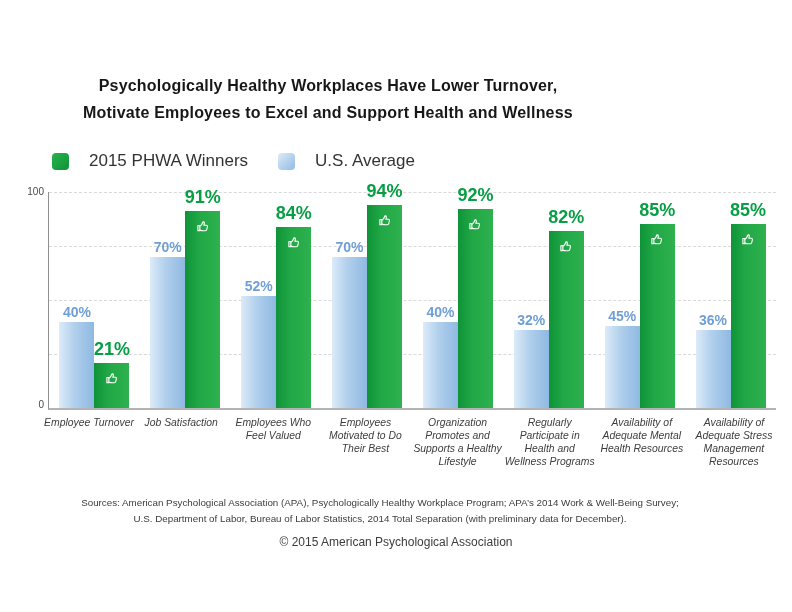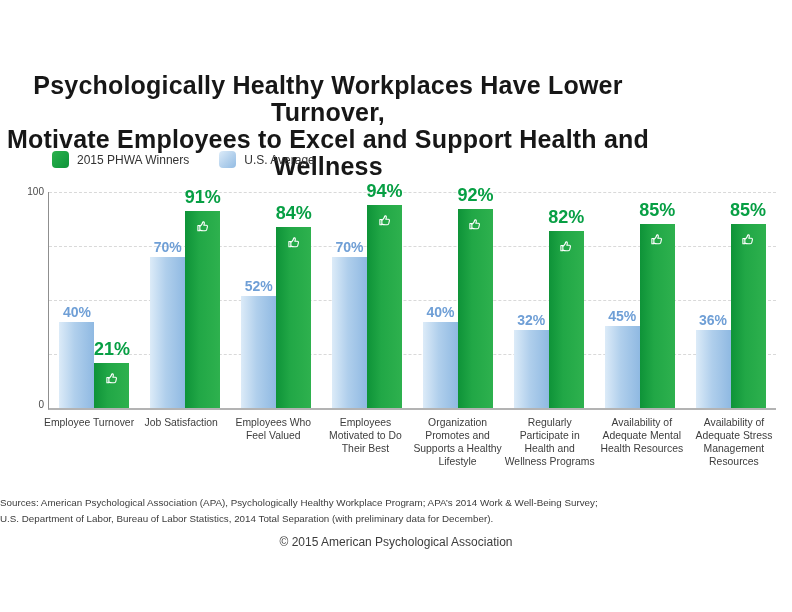--- a/index.html
+++ b/index.html
@@ -3,25 +3,25 @@
 <meta charset="utf-8">
 <style>
   html,body{margin:0;padding:0;background:#fff;}
   .figure{
     position:relative;width:792px;height:612px;background:#ffffff;
     font-family:"Liberation Sans",sans-serif;overflow:hidden;
   }
   
   .title{
     position:absolute;top:72px;left:0;width:656px;text-align:center;
-    font-size:25px;font-weight:bold;color:#171717;line-height:27px;letter-spacing:.2px;
+    font-size:16px;font-weight:bold;color:#171717;line-height:27px;letter-spacing:.2px;
   }
   
   .legend{position:absolute;top:151px;left:52px;display:flex;align-items:center;gap:30px;}
-  .legend-item{display:flex;align-items:center;gap:8px;font-size:12px;color:#333;}
+  .legend-item{display:flex;align-items:center;gap:20px;font-size:17px;color:#333;}
   .swatch{width:17px;height:17px;border-radius:4px;}
   .swatch.green{background:linear-gradient(135deg,#2bb04c 0%,#18a041 60%,#0f9138 100%);}
   .swatch.blue{background:linear-gradient(135deg,#ddecf9 0%,#b2d0ec 55%,#93bce4 100%);}
   
   .plot{
     position:absolute;left:48px;top:192px;width:727px;height:216px;
     border-left:1px solid #8f8f8f;border-bottom:2px solid #b3b3b3;
   }
   .gridline{position:absolute;left:0;width:100%;height:0;border-top:1px dashed #d9d9d9;}
   .g100{top:0;} .g75{top:54px;} .g50{top:108px;} .g25{top:162px;}
@@ -34,23 +34,23 @@
   .pair{display:flex;align-items:flex-end;}
   .bar{position:relative;width:35px;}
   .bar.blue{background:linear-gradient(90deg,#dcebf8 0%,#b0cfec 45%,#8fb9e2 100%);}
   .bar.green{background:linear-gradient(90deg,#0e9338 0%,#21a746 40%,#2eb14e 100%);}
   .val{position:absolute;bottom:100%;left:50%;transform:translateX(-50%);white-space:nowrap;font-weight:bold;}
   .bar.blue .val{margin-bottom:2px;font-size:14px;color:#6f9fd6;}
   .bar.green .val{margin-bottom:3px;font-size:18px;color:#079f44;}
   .thumb{position:absolute;top:8px;left:50%;transform:translateX(-50%);line-height:0;}
   
   .cats{position:absolute;left:43px;top:416px;width:737px;display:flex;}
-  .cat{flex:1;text-align:center;font-size:10.4px;line-height:13px;color:#3d3d3d;padding:0 1px;}
-  
-  .sources{position:absolute;top:495px;left:0;width:760px;
+  .cat{flex:1;text-align:center;font-size:10.4px;line-height:13px;color:#3d3d3d;padding:0 1px;font-style:italic;}
+  
+  .sources{position:absolute;top:495px;left:0;width:760px;text-align:center;
     font-size:9.8px;line-height:15.5px;color:#3c3c3c;}
   .copyright{position:absolute;top:535px;left:0;width:792px;text-align:center;
     font-size:12px;color:#3c3c3c;}
 </style>
 </head>
 <body>
 
 <div class="figure">
 
   <div class="title">

